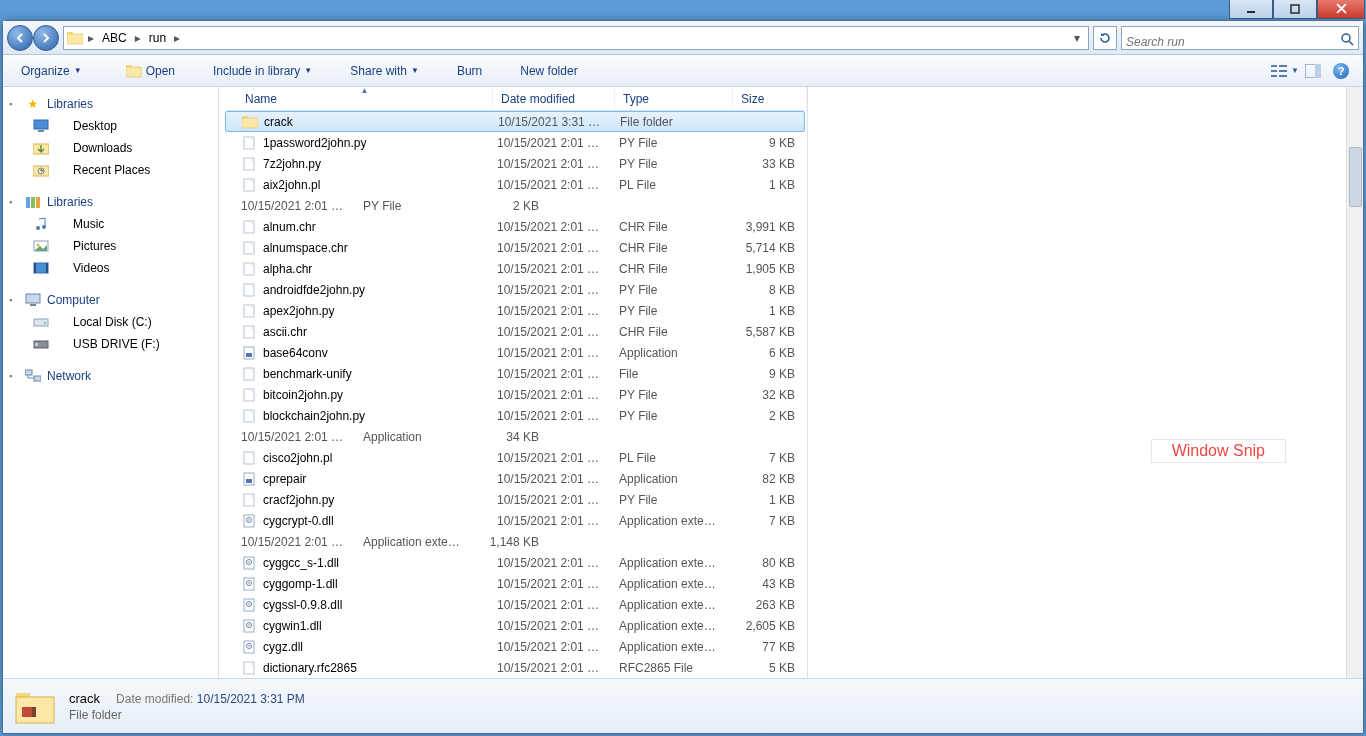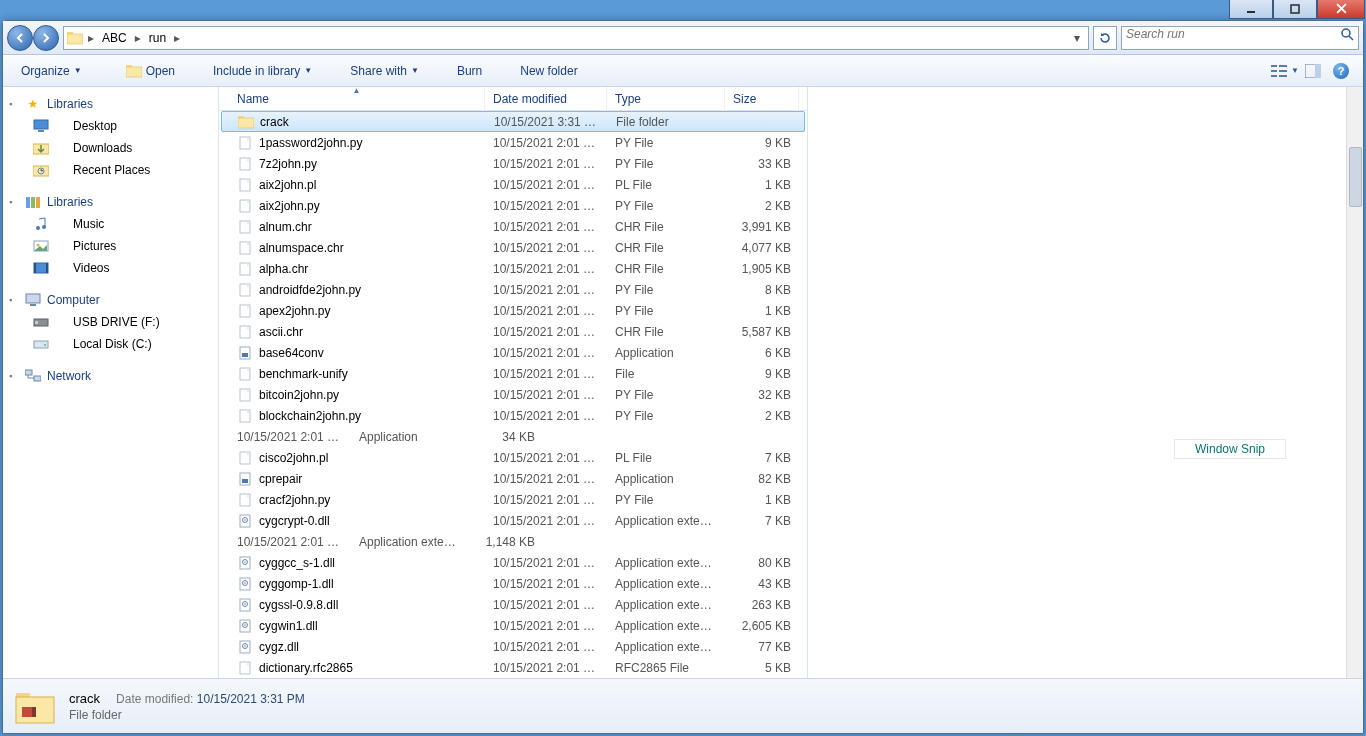--- a/index.html
+++ b/index.html
@@ -15,21 +15,21 @@
   .navbar { height:34px; background:linear-gradient(#f2f6fb,#dfe9f5); border-bottom:1px solid #b6c5d9; display:flex; align-items:center; padding:0 4px; gap:4px; }
   .nav-arrows { display:flex; gap:0; }
   .nav-arrow { width:26px; height:26px; border-radius:50%; background:radial-gradient(circle at 35% 30%,#8fb8e8,#2c64ad); border:1px solid #2a5a96; display:flex; align-items:center; justify-content:center; color:#fff; }
   .addrbar { flex:1; height:24px; background:#fff; border:1px solid #8ca5c3; display:flex; align-items:center; padding:0 2px; gap:2px; }
   .addr-icon { width:18px; height:18px; display:flex; align-items:center; justify-content:center; }
   .addr-crumb { padding:0 4px; height:20px; display:flex; align-items:center; color:#000; }
   .addr-sep { color:#555; padding:0 2px; }
   .addr-tail { flex:1; }
   .addr-drop { width:18px; text-align:center; color:#555; }
   .refresh { width:24px; height:24px; border:1px solid #8ca5c3; display:flex; align-items:center; justify-content:center; color:#2b5a96; background:#fff; }
-  .search { width:238px; height:24px; border:1px solid #8ca5c3; display:flex; align-items:flex-start; padding:0 4px; background:#fff; }
+  .search { width:238px; height:24px; border:1px solid #8ca5c3; display:flex; align-items:flex-end; padding:0 4px; background:#fff; }
   .search input { border:none; outline:none; flex:1; font-style:italic; color:#888; background:transparent; }
   .search .sicon { color:#2b5a96; }
   
   .toolbar { height:32px; background:linear-gradient(#fbfdff,#e7eef7); border-bottom:1px solid #c9d6e6; display:flex; align-items:center; padding:0 8px; }
   .tb-item { padding:0 10px; height:26px; display:flex; align-items:center; color:#1b3f82; gap:4px; cursor:default; }
   .tb-item .dd { font-size:8px; color:#1b3f82; }
   .tb-spacer { flex:1; }
   .tb-icon { width:28px; height:26px; display:flex; align-items:center; justify-content:center; color:#2b5a96; }
   .tb-icon.help { color:#fff; }
   .help-circle { width:16px; height:16px; border-radius:50%; background:radial-gradient(circle at 35% 30%,#7db9f0,#1d64b8); display:flex; align-items:center; justify-content:center; font-weight:bold; font-size:11px; }
@@ -37,39 +37,39 @@
   .body { flex:1; display:flex; min-height:0; }
   .navpane { width:216px; background:#fff; border-right:1px solid #dbe3ec; overflow:auto; padding:4px 0; }
   .np-group { margin:2px 0 10px 0; }
   .np-header { display:flex; align-items:center; gap:6px; padding:3px 6px; color:#1b3f82; }
   .np-header .exp { width:10px; color:#777; font-size:9px; }
   .np-item { display:flex; align-items:center; gap:24px; padding:3px 6px 3px 30px; color:#000; }
   .np-ico { width:16px; height:16px; display:inline-flex; align-items:center; justify-content:center; }
   .star { color:#f4b400; }
   
   .listwrap { flex:1; display:flex; min-width:0; }
-  .listview { flex:1; display:flex; flex-direction:column; min-width:0; border-right:1px solid #dbe3ec; }
+  .listview { flex:1; display:flex; flex-direction:column; min-width:0; border-right:1px solid #dbe3ec;align-items:flex-end; }
   .cols { height:24px; display:flex; align-items:center; border-bottom:1px solid #e1e7ef; background:#fff; padding-left:10px; }
   .col { padding:0 8px; color:#1b3f82; height:100%; display:flex; align-items:center; border-right:1px solid #eef2f7; position:relative; }
   .col.name { width:256px; }
   .col.date { width:122px; }
   .col.type { width:118px; }
   .col.size { width:74px; justify-content:flex-start; }
   .sort-ind { position:absolute; left:50%; top:-1px; transform:translateX(-50%); font-size:8px; color:#4d79b3; }
   .rows { flex:1; overflow:auto; }
   .row { height:21px; display:flex; align-items:center; padding-left:10px; }
   .row.sel { background:linear-gradient(#e7f2fd,#cde6fb); border:1px solid #7fb7ef; border-radius:2px; margin:0 2px; padding-left:8px; }
   .cell { padding:0 8px; white-space:nowrap; overflow:hidden; text-overflow:ellipsis; }
   .cell.name { width:256px; display:flex; align-items:center; gap:6px; color:#000; }
   .cell.date { width:122px; color:#555; }
   .cell.type { width:118px; color:#555; }
   .cell.size { width:74px; color:#555; text-align:right; }
   .fico { width:16px; height:16px; display:inline-flex; align-items:center; justify-content:center; flex:none; }
   .preview { width:538px; background:#fff; position:relative; }
-  .snip-tag { position:absolute; right:60px; top:352px; color:#0f766e; border:1px solid #e7e7e7; padding:2px 20px; font-size:12px; }
+  .snip-tag { position:absolute; right:60px; top:352px; color:#ef4444; border:1px solid #e7e7e7; padding:2px 20px; font-size:16px; }
   .vscroll { width:17px; background:#f0f0f0; border-left:1px solid #dcdcdc; position:relative; }
   .vthumb { position:absolute; left:2px; width:13px; background:#cdd7e3; border:1px solid #aeb9c7; border-radius:2px; }
   
   .details { height:55px; background:linear-gradient(#f4f8fc,#e6eef7); border-top:1px solid #c9d6e6; display:flex; align-items:center; padding:4px 10px; gap:12px; }
   .det-ico { width:44px; height:44px; display:flex; align-items:center; justify-content:center; }
   .det-txt { display:flex; flex-direction:column; gap:2px; }
   .det-title { font-size:13px; color:#000; }
   .det-sub { color:#666; }
   .det-meta { color:#666; }
   .det-meta .k { color:#777; }
@@ -293,34 +293,34 @@
                 <rect x="1" y="1" width="14" height="9" fill="#c9d8ea" stroke="#6b86a8"></rect>
                 <rect x="5" y="11" width="6" height="2" fill="#6b86a8"></rect>
               </svg>
             </span>
             <span>Computer</span>
           </div>
         <div id="comp-items">
             <div class="np-item">
               <span class="np-ico">
                 <svg width="16" height="14" viewBox="0 0 16 14">
+                  <rect x="1" y="4" width="14" height="7" fill="#dce5ef" stroke="#8aa2bf"></rect>
+                  <circle cx="12" cy="8" r="1" fill="#5bbd5b"></circle>
+                </svg>
+              </span>
+              <span>Local Disk (C:)</span>
+            </div>
+            <div class="np-item">
+              <span class="np-ico">
+                <svg width="16" height="14" viewBox="0 0 16 14">
                   <rect x="1" y="4" width="14" height="7" fill="#8a8f95" stroke="#5c6166"></rect>
                   <rect x="2" y="6" width="3" height="3" fill="#c6cace"></rect>
                 </svg>
               </span>
               <span>USB DRIVE (F:)</span>
-            </div>
-            <div class="np-item">
-              <span class="np-ico">
-                <svg width="16" height="14" viewBox="0 0 16 14">
-                  <rect x="1" y="4" width="14" height="7" fill="#dce5ef" stroke="#8aa2bf"></rect>
-                  <circle cx="12" cy="8" r="1" fill="#5bbd5b"></circle>
-                </svg>
-              </span>
-              <span>Local Disk (C:)</span>
             </div>
           </div>
       </div>
       <div class="np-group">
         <div class="np-header">
             <span class="exp">▪</span>
             <span class="np-ico">
               <svg width="16" height="14" viewBox="0 0 16 14">
                 <rect x="0" y="1" width="7" height="5" fill="#c9d8ea" stroke="#6b86a8"></rect>
                 <rect x="9" y="7" width="7" height="5" fill="#c9d8ea" stroke="#6b86a8"></rect>
@@ -400,29 +400,20 @@
                     <path d="M10 1 L13 4 L10 4 Z" fill="#e3e9f0"></path>
                   </svg>
                 </span>
                 <span>aix2john.pl</span>
               </div>
               <div class="cell date">10/15/2021 2:01 PM</div>
               <div class="cell type">PL File</div>
               <div class="cell size">1 KB</div>
             </div>
             <div class="row">
-              <div class="cell name">
-                <span class="fico">
-                  <svg width="16" height="14" viewBox="0 0 16 14">
-                    <rect x="3" y="1" width="10" height="12" fill="#fff" stroke="#b7c3d1"></rect>
-                    <path d="M10 1 L13 4 L10 4 Z" fill="#e3e9f0"></path>
-                  </svg>
-                </span>
-                <span>aix2john.py</span>
-              </div>
               <div class="cell date">10/15/2021 2:01 PM</div>
               <div class="cell type">PY File</div>
               <div class="cell size">2 KB</div>
             </div>
             <div class="row">
               <div class="cell name">
                 <span class="fico">
                   <svg width="16" height="14" viewBox="0 0 16 14">
                     <rect x="3" y="1" width="10" height="12" fill="#fff" stroke="#b7c3d1"></rect>
                     <path d="M10 1 L13 4 L10 4 Z" fill="#e3e9f0"></path>
@@ -439,21 +430,21 @@
                 <span class="fico">
                   <svg width="16" height="14" viewBox="0 0 16 14">
                     <rect x="3" y="1" width="10" height="12" fill="#fff" stroke="#b7c3d1"></rect>
                     <path d="M10 1 L13 4 L10 4 Z" fill="#e3e9f0"></path>
                   </svg>
                 </span>
                 <span>alnumspace.chr</span>
               </div>
               <div class="cell date">10/15/2021 2:01 PM</div>
               <div class="cell type">CHR File</div>
-              <div class="cell size">4,077 KB</div>
+              <div class="cell size">5,714 KB</div>
             </div>
             <div class="row">
               <div class="cell name">
                 <span class="fico">
                   <svg width="16" height="14" viewBox="0 0 16 14">
                     <rect x="3" y="1" width="10" height="12" fill="#fff" stroke="#b7c3d1"></rect>
                     <path d="M10 1 L13 4 L10 4 Z" fill="#e3e9f0"></path>
                   </svg>
                 </span>
                 <span>alpha.chr</span>

